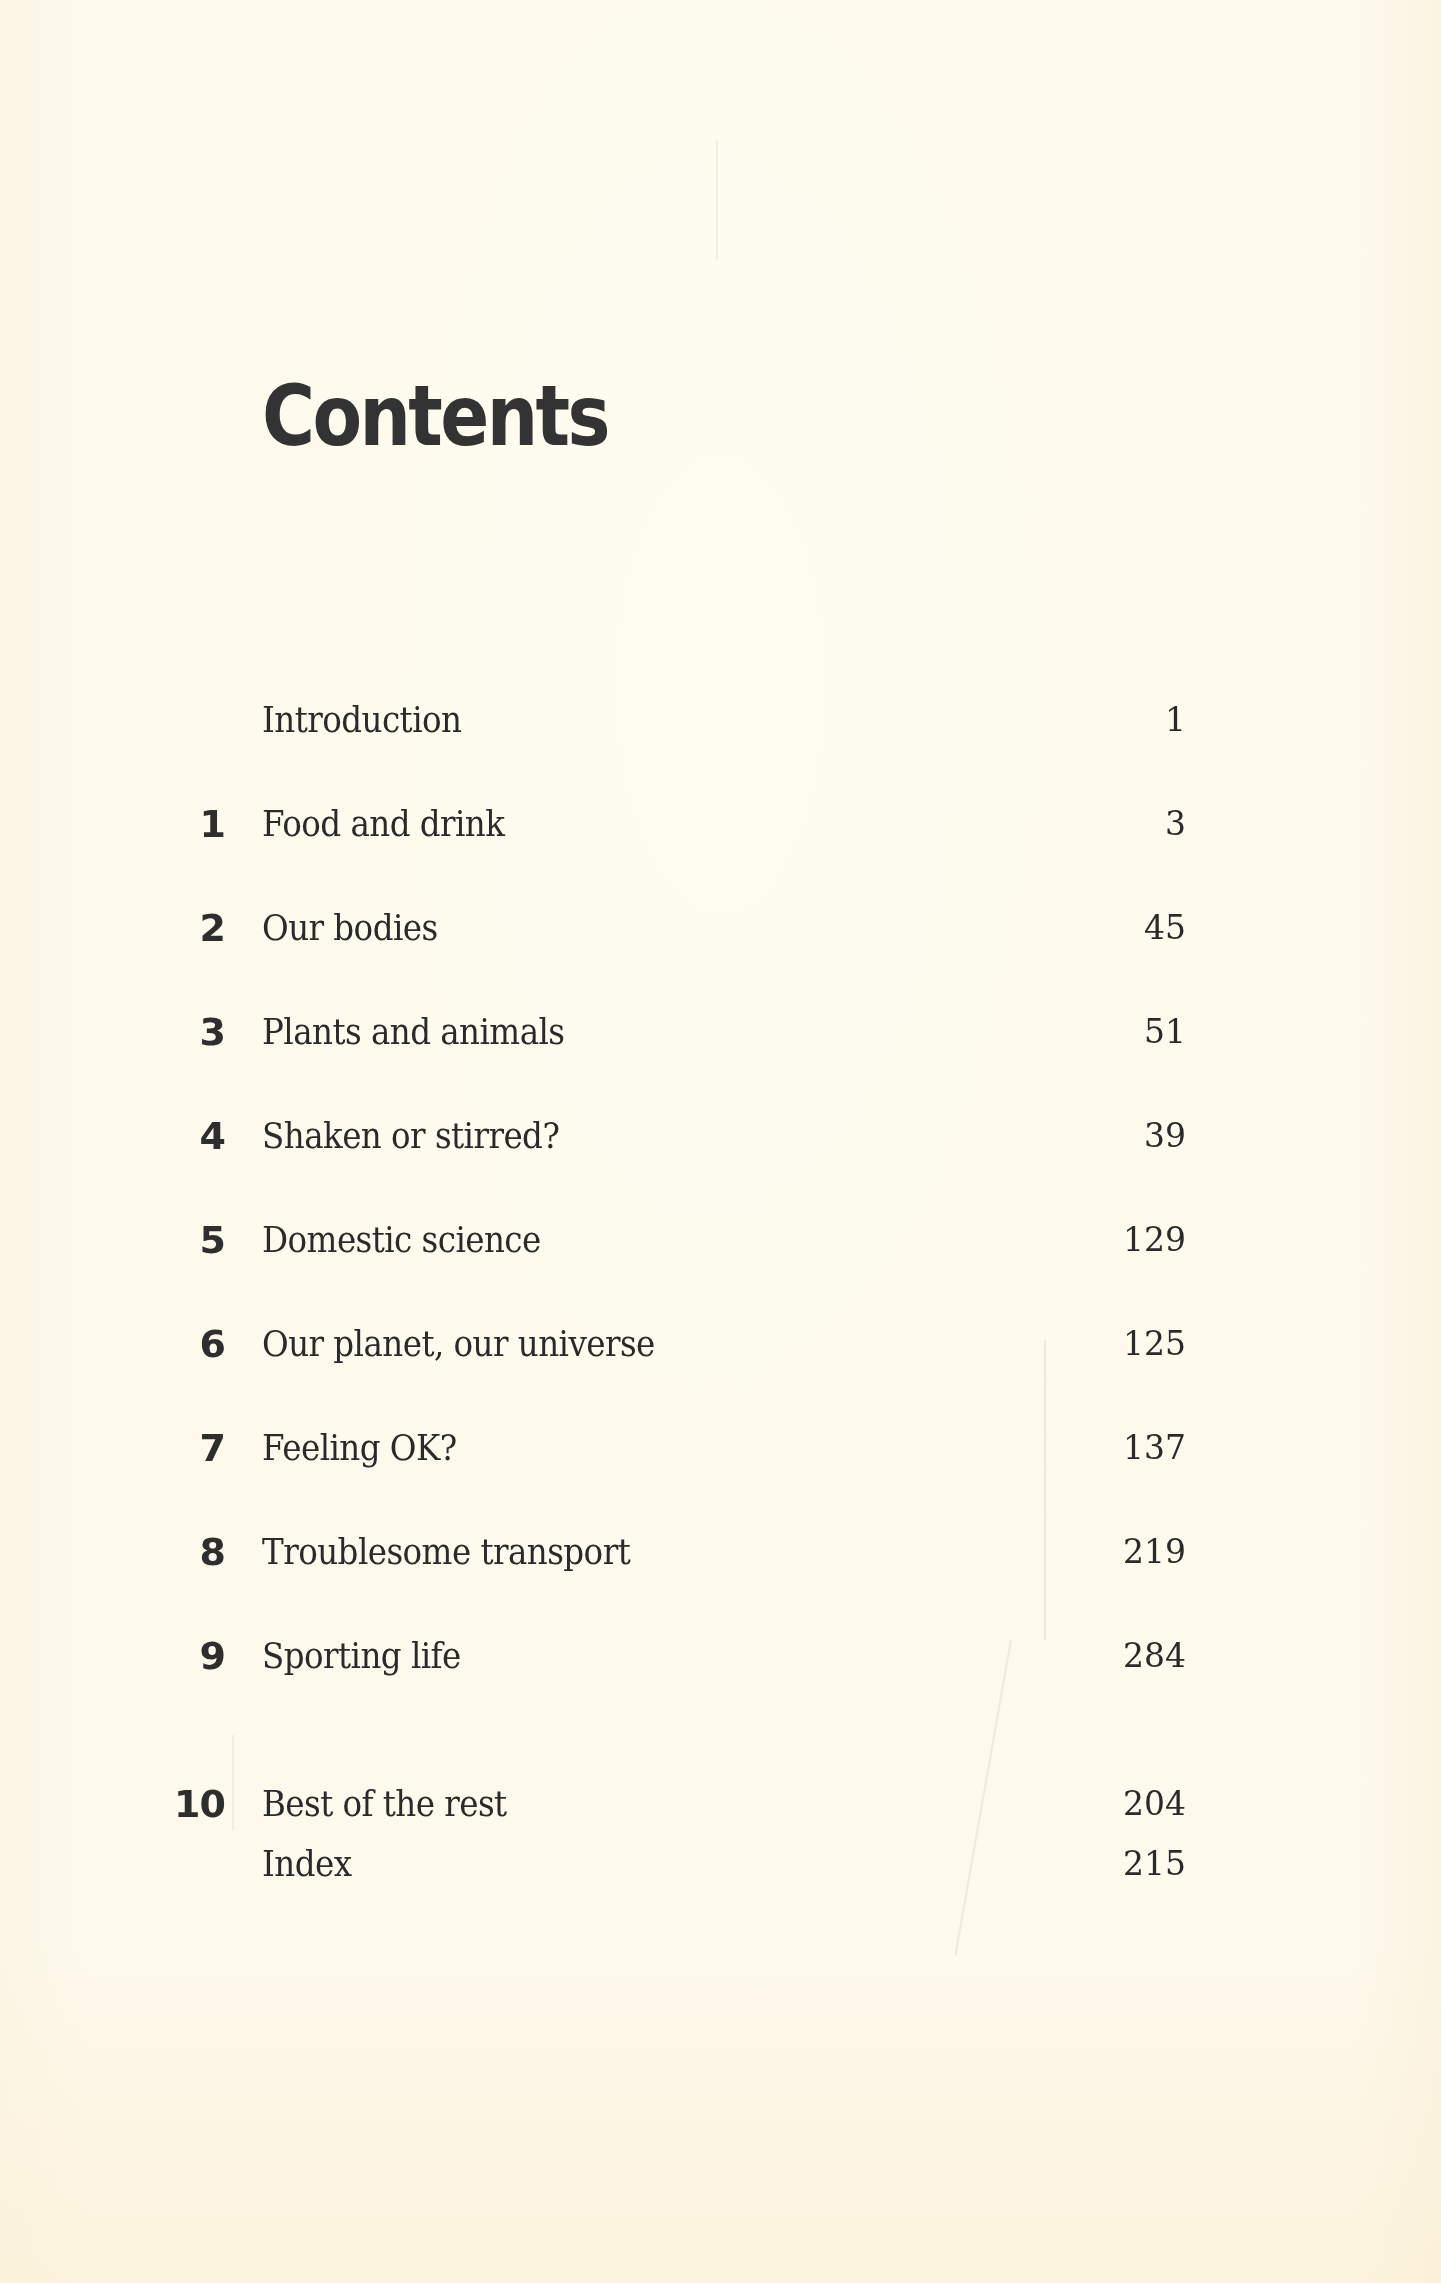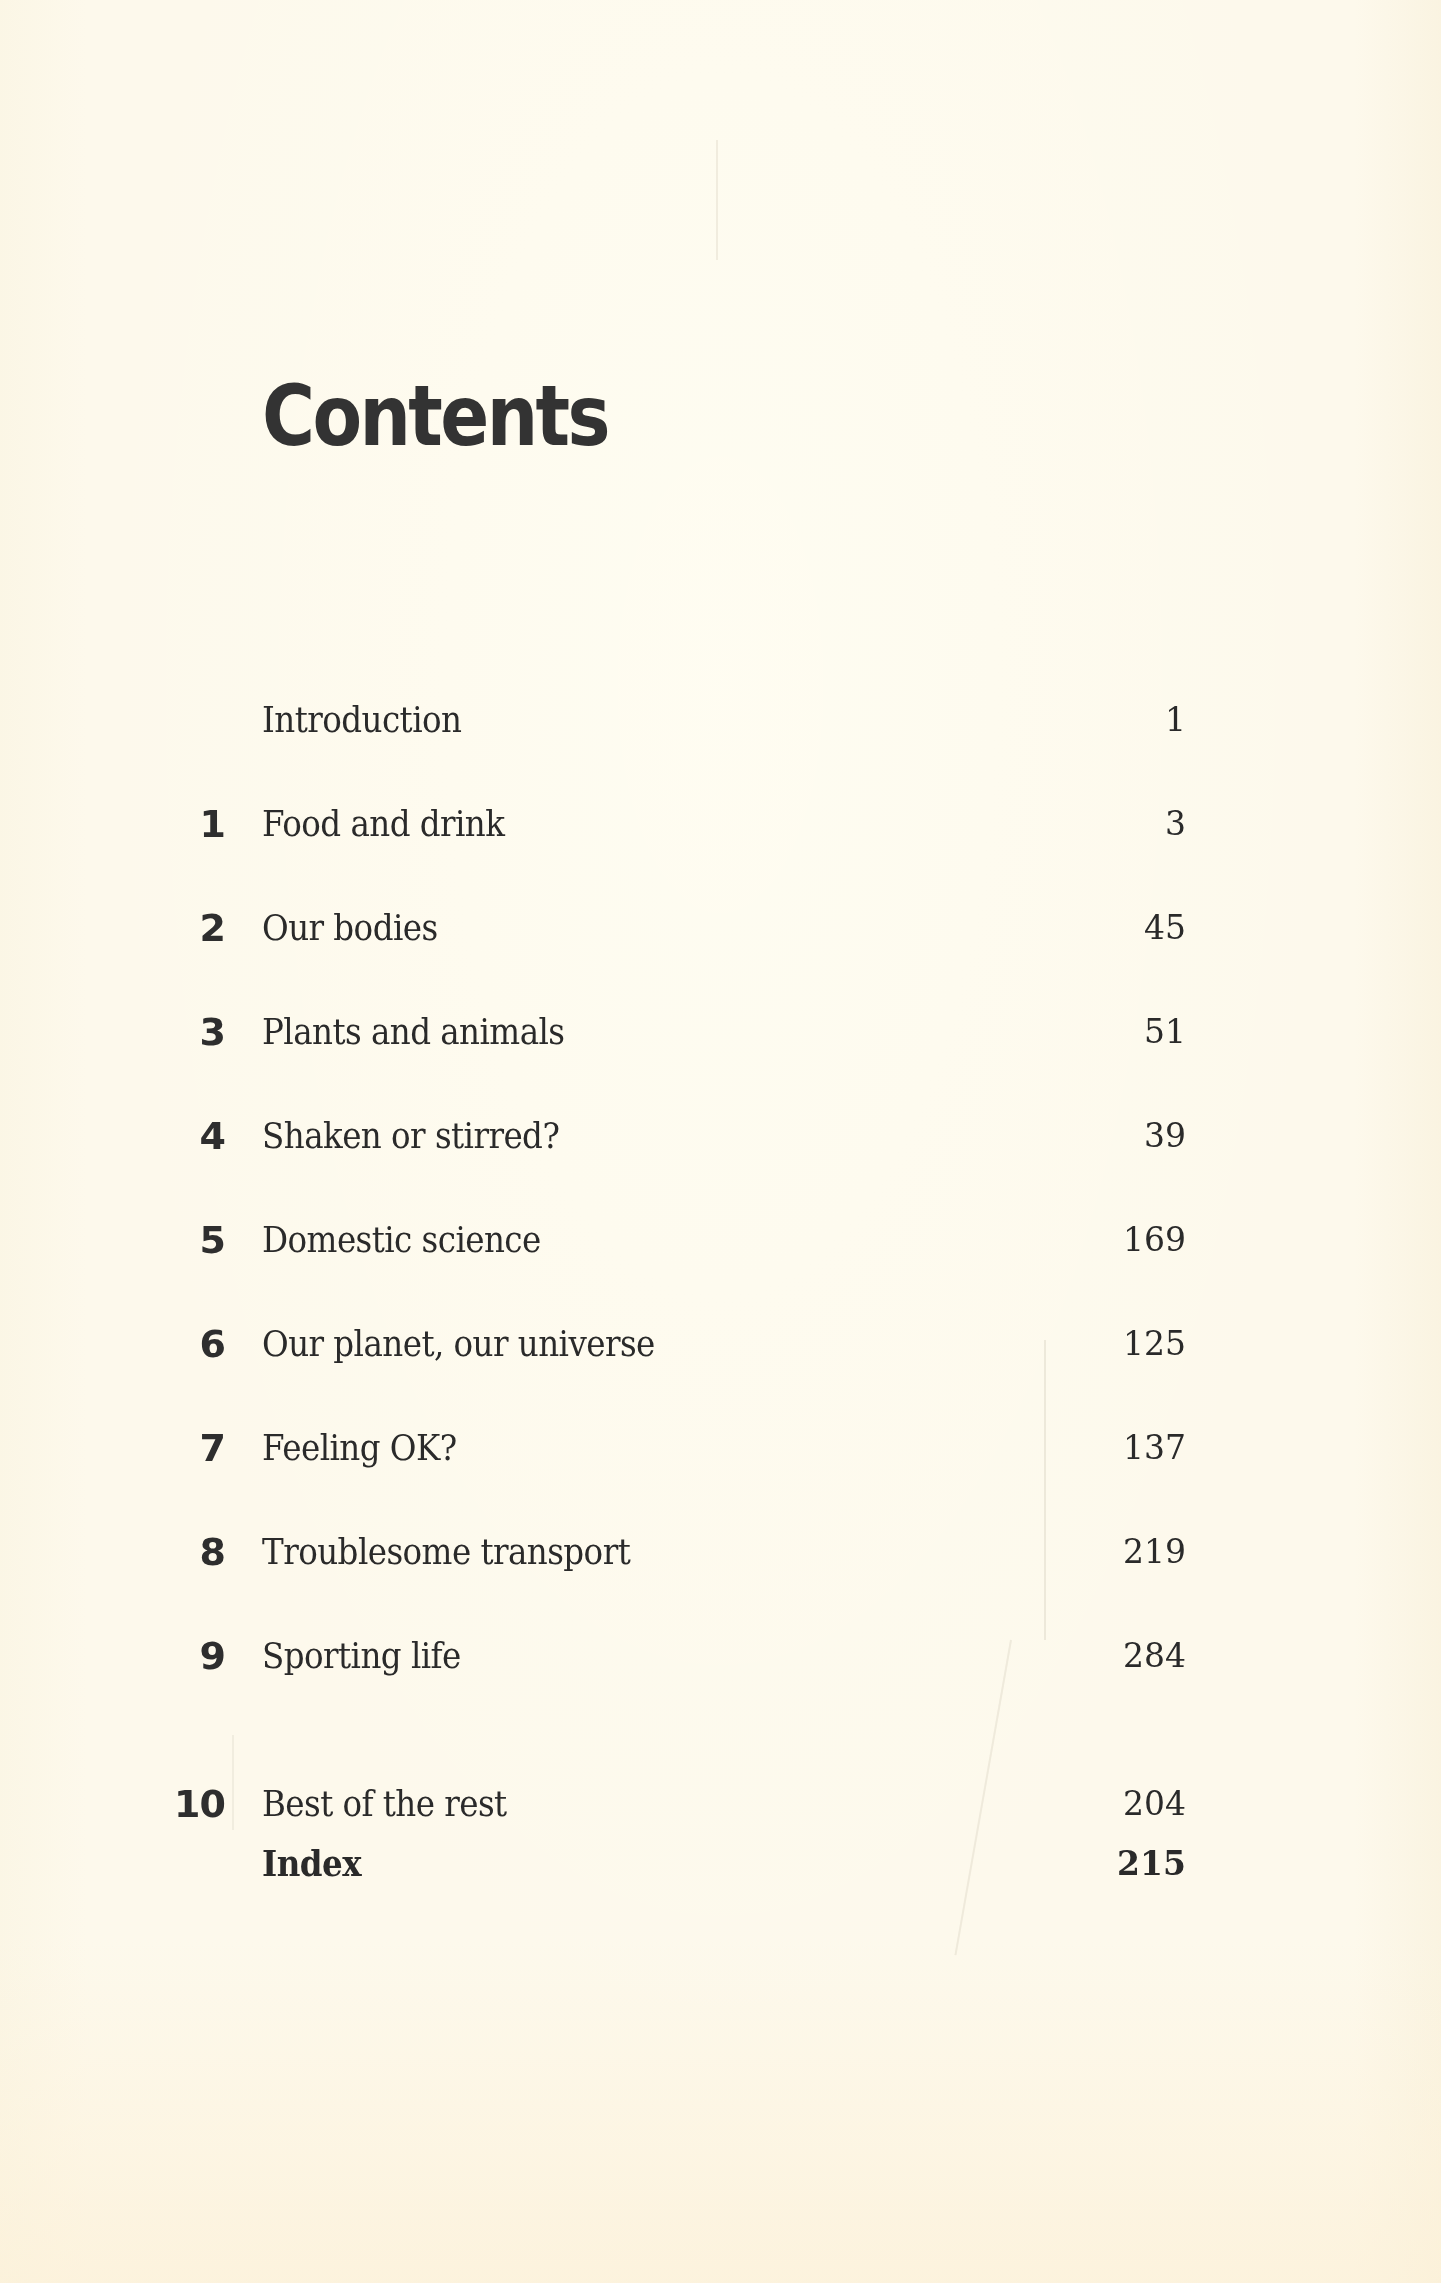--- a/index.html
+++ b/index.html
@@ -119,21 +119,21 @@
 
     <div class="toc-row" style="top:1106px;">
       <span class="chap-num">4</span>
       <span class="chap-title">Shaken or stirred?</span>
       <span class="page-num">39</span>
     </div>
 
     <div class="toc-row" style="top:1210px;">
       <span class="chap-num">5</span>
       <span class="chap-title">Domestic science</span>
-      <span class="page-num">169</span>
+      <span class="page-num">129</span>
     </div>
 
     <div class="toc-row" style="top:1314px;">
       <span class="chap-num">6</span>
       <span class="chap-title">Our planet, our universe</span>
       <span class="page-num">125</span>
     </div>
 
     <div class="toc-row" style="top:1418px;">
       <span class="chap-num">7</span>
@@ -152,20 +152,20 @@
       <span class="chap-title">Sporting life</span>
       <span class="page-num">284</span>
     </div>
 
     <div class="toc-row" style="top:1730px;margin-top:44px;">
       <span class="chap-num">10</span>
       <span class="chap-title">Best of the rest</span>
       <span class="page-num">204</span>
     </div>
 
-    <div class="toc-row" style="top:1834px;font-weight:bold;">
+    <div class="toc-row" style="top:1834px;">
       <span class="chap-num"></span>
       <span class="chap-title">Index</span>
       <span class="page-num">215</span>
     </div>
 
   </div>
 </div>
 
 </body></html>

